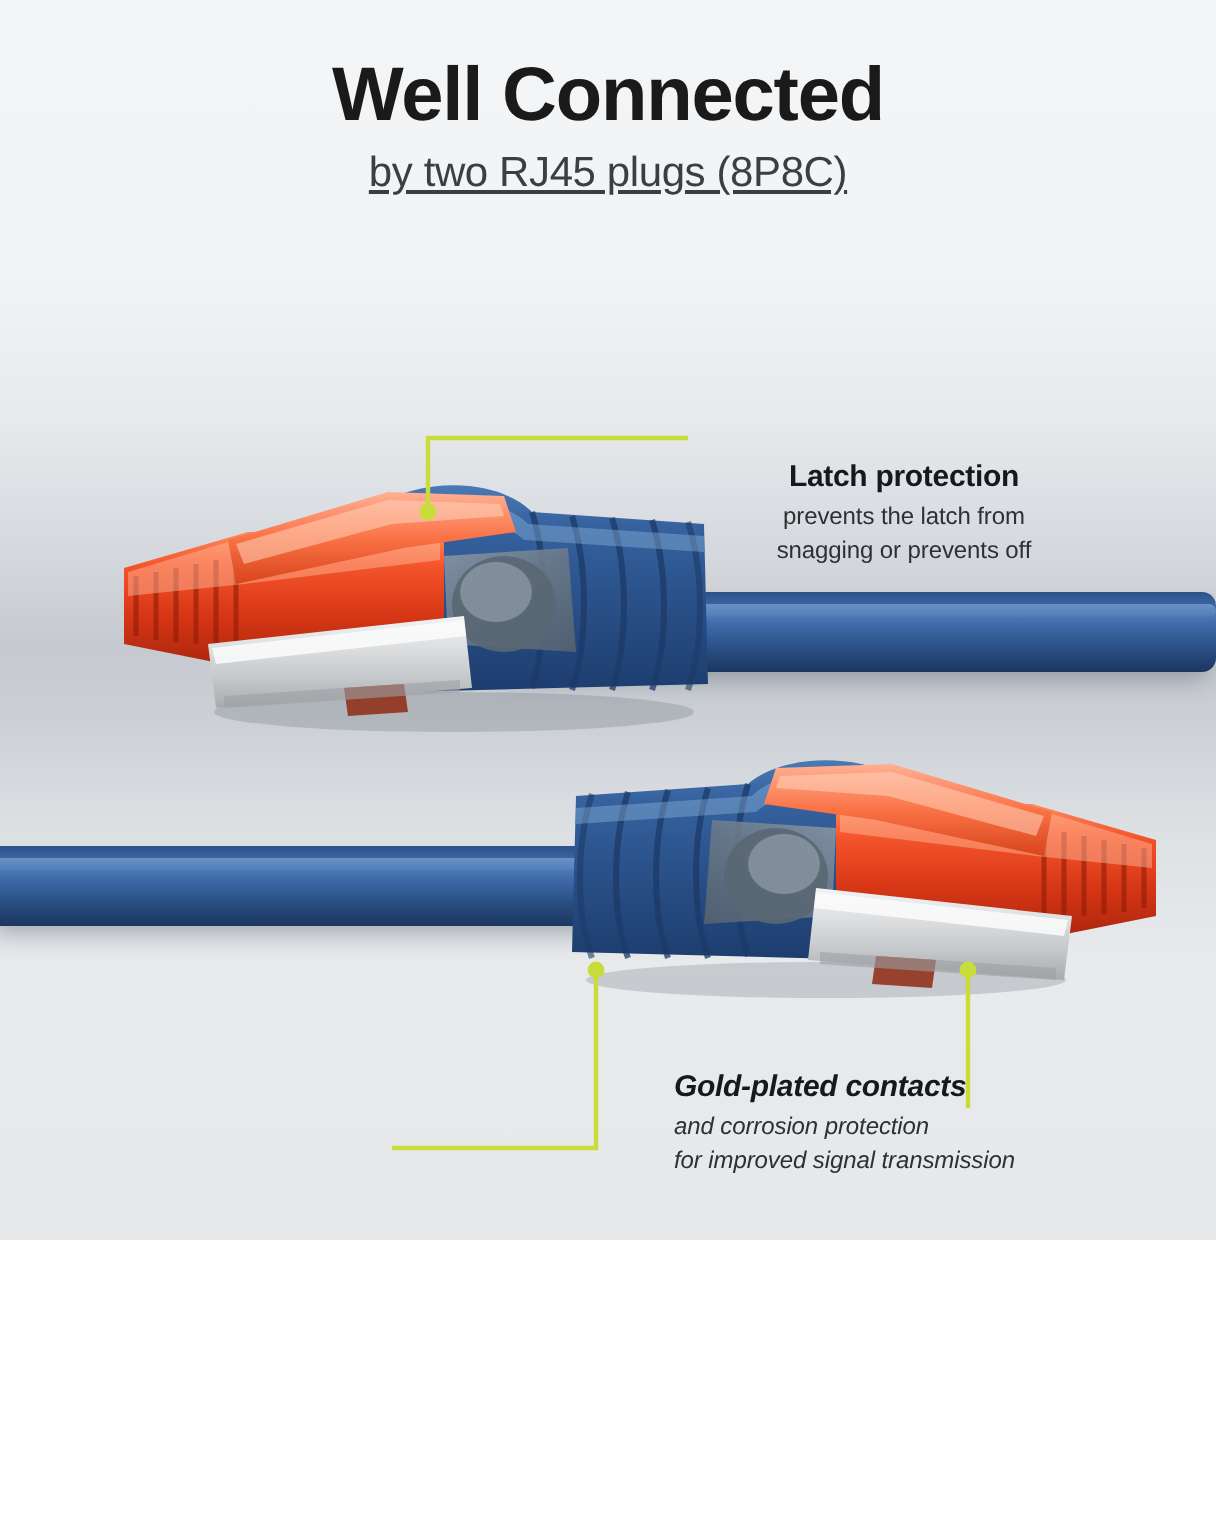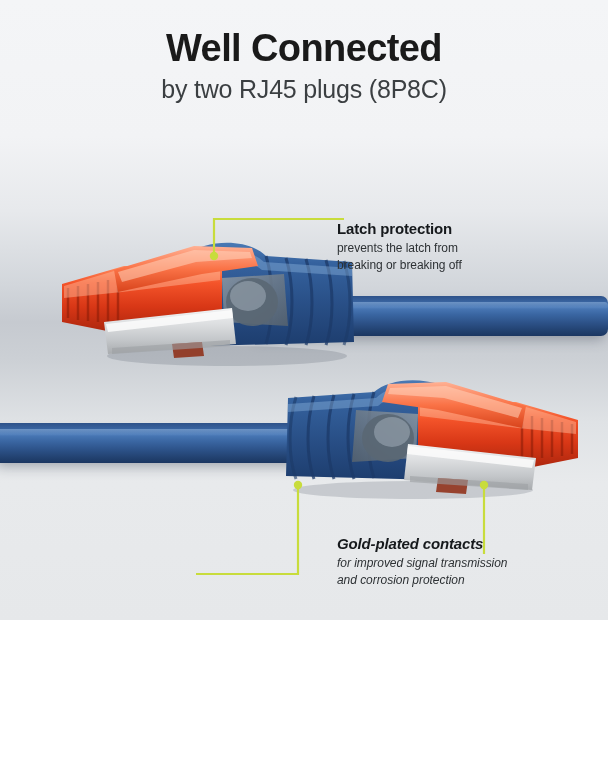--- a/index.html
+++ b/index.html
@@ -24,22 +24,22 @@
     overflow:hidden;
   }
 
   
   #header { position:absolute; top:0; left:0; width:608px; text-align:center; }
   #title {
     font-size:38px; font-weight:bold; color:#1a1a1a;
     letter-spacing:-0.6px; margin-top:28px; line-height:1.08;
   }
   #subtitle {
-    font-size:25px; font-weight:normal; color:#3b3f42;
-    letter-spacing:-0.2px; margin-top:6px;
+    font-size:21px; font-weight:normal; color:#3b3f42;
+    letter-spacing:-0.2px; margin-top:6px;text-decoration:underline;
   }
 
   
   .cable {
     position:absolute; height:40px; border-radius:7px;
     background:linear-gradient(180deg,
       #2e5289 0%, #38639f 14%, #4b7ab8 28%,
       #3a66a2 46%, #2c5187 68%, #21406e 88%, #1b3661 100%);
     box-shadow:0 7px 13px -4px rgba(60,70,85,0.42);
   }
@@ -69,21 +69,21 @@
   
   .callout { position:absolute; }
   .callout-title {
     font-size:15px; font-weight:bold; color:#16191c;
     letter-spacing:-0.15px; margin-bottom:3px;
   }
   .callout-line {
     font-size:12px; color:#2d3134; line-height:1.45;
     letter-spacing:-0.05px;
   }
-  #callout-latch    { left:337px; top:220px; width:230px; }
+  #callout-latch    { left:337px; top:230px; width:230px;text-align:center; }
   #callout-bend     { left:94px;  top:565px; width:210px; }
   #callout-contacts { left:337px; top:535px; width:235px;font-style:italic; }
 
   
   #logo { position:absolute; left:40px; top:702px; width:120px; height:36px; }
   #logo svg { display:block; }
 </style>
 </head>
 <body>
 
@@ -241,28 +241,28 @@
   <div class="leader" id="leader-contacts">
     <svg viewBox="0 0 12 76" width="12" height="76">
       <line x1="6" y1="5" x2="6" y2="74" stroke="#c8dc3c" stroke-width="2.2"></line>
       <circle cx="6" cy="5" r="4.2" fill="#c8dc3c"></circle>
     </svg>
   </div>
 
   <div class="callout" id="callout-latch">
     <div class="callout-title">Latch protection</div>
     <div class="callout-line">prevents the latch from</div>
-    <div class="callout-line">breaking or breaking off</div>
+    <div class="callout-line">snagging or prevents off</div>
   </div>
 
 
   <div class="callout" id="callout-contacts">
     <div class="callout-title">Gold-plated contacts</div>
+    <div class="callout-line">and corrosion protection</div>
     <div class="callout-line">for improved signal transmission</div>
-    <div class="callout-line">and corrosion protection</div>
   </div>
 
   <div id="logo">
     <svg viewBox="0 0 120 36" width="120" height="36">
 
       <path d="M44 17 A17 17 0 1 1 44 17.8 L44 30 L52 24 Z" fill="#c3d92b"></path>
       <circle cx="44" cy="17" r="17" fill="#c3d92b"></circle>
       <path d="M50 26 L58 20 L58 32 Z" fill="#c3d92b"></path>
       <text x="0" y="26" font-family="'Liberation Sans', sans-serif" font-size="25" font-weight="bold" fill="#111111">g</text>
       <text x="30" y="26" font-family="'Liberation Sans', sans-serif" font-size="25" font-weight="bold" fill="#111111">oo</text>

